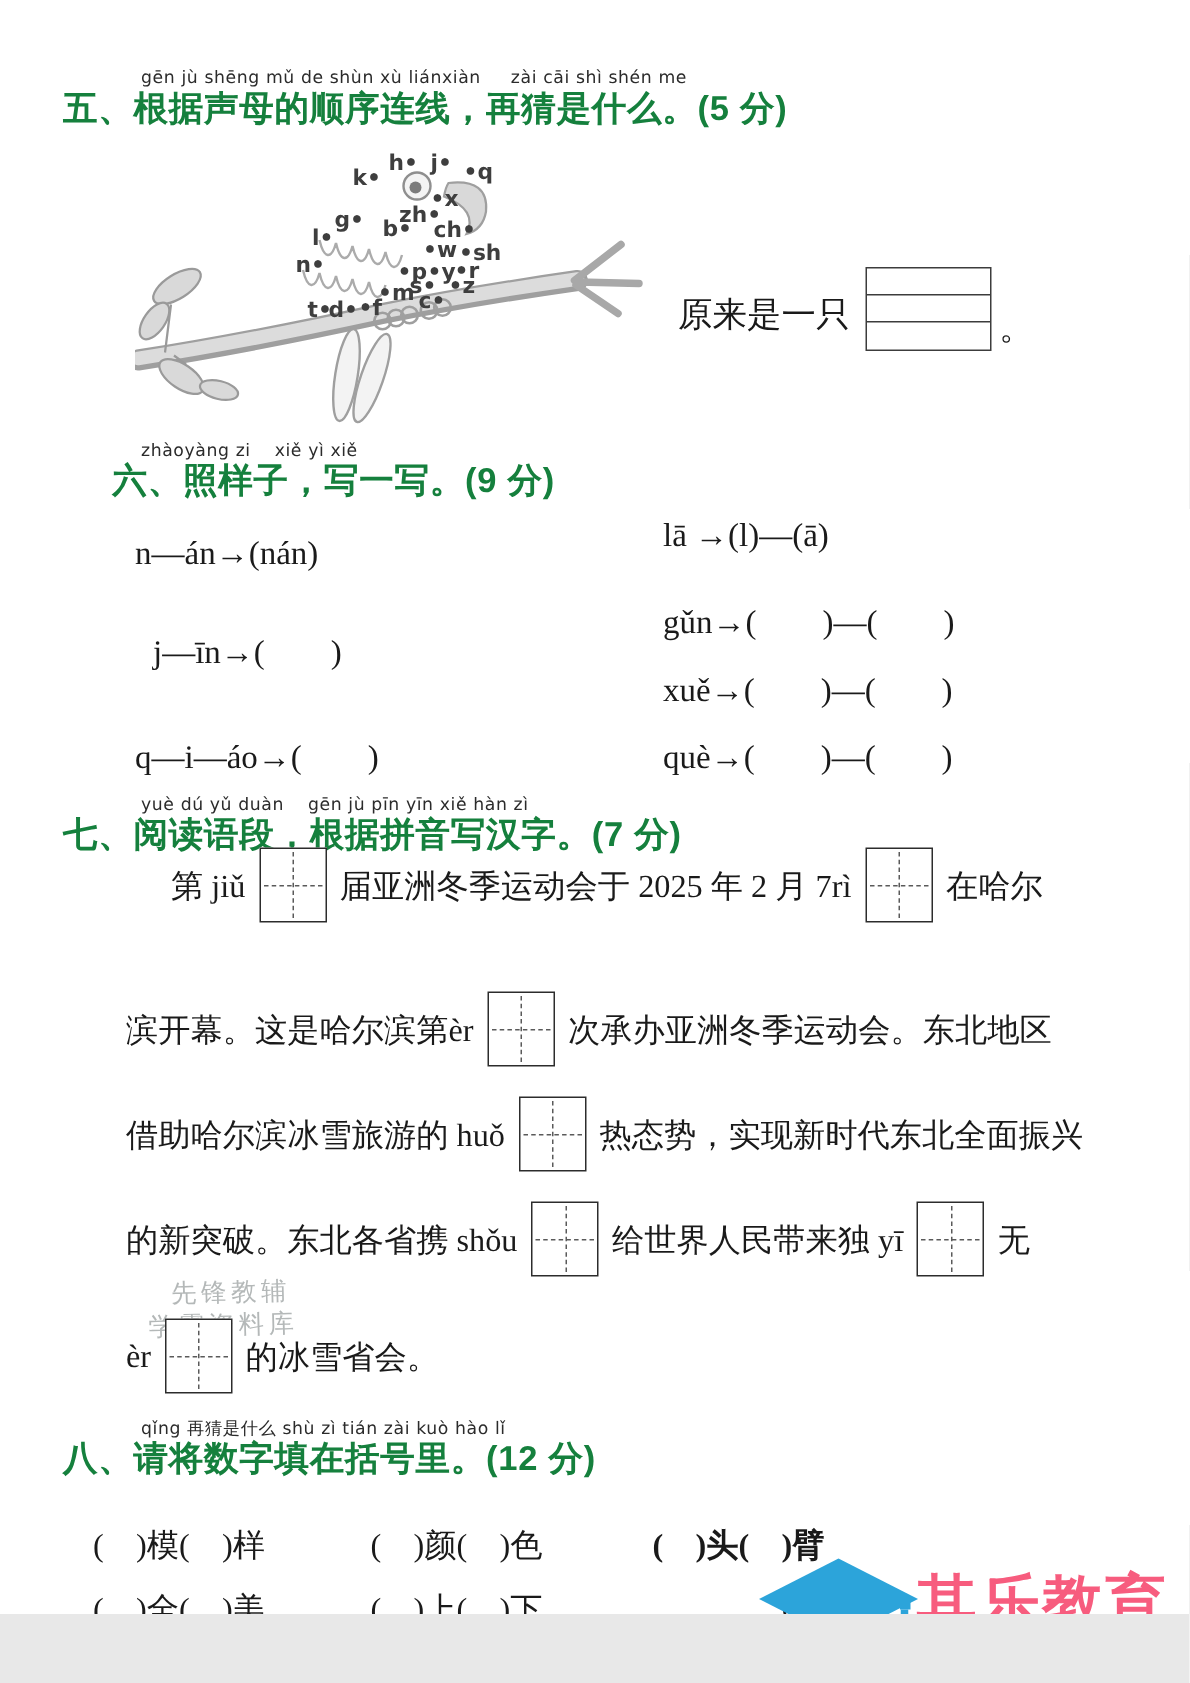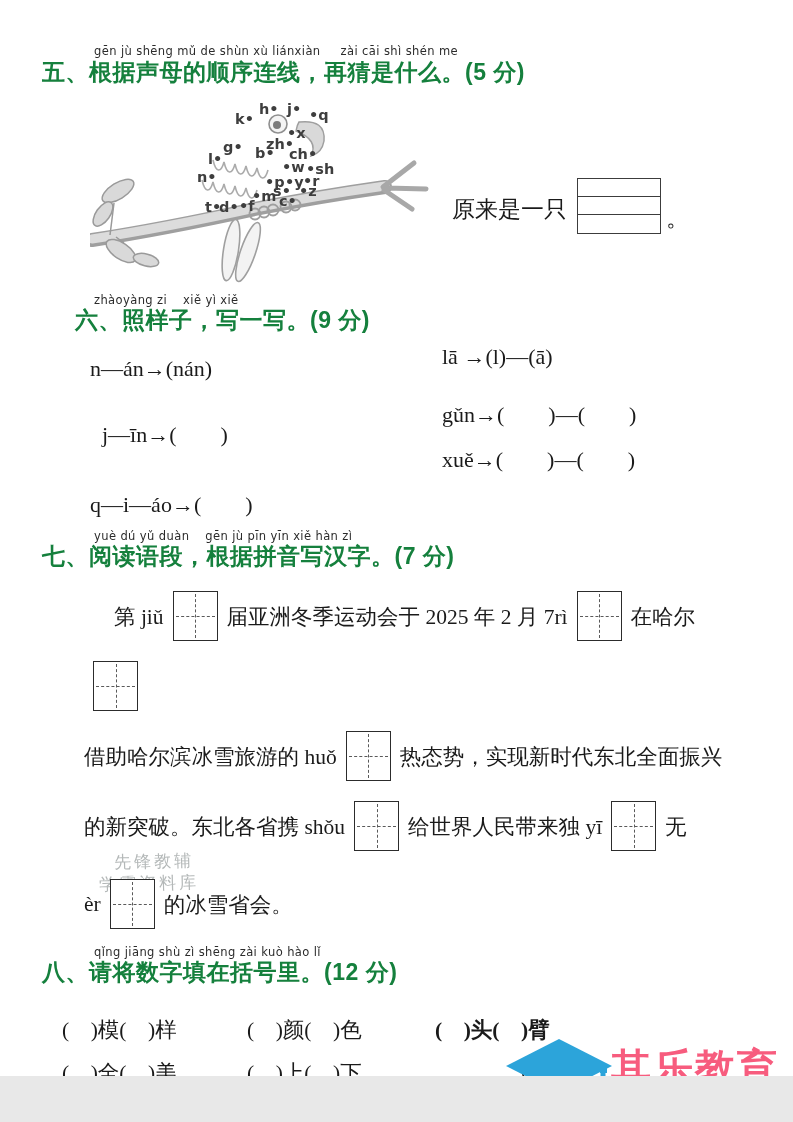--- a/index.html
+++ b/index.html
@@ -116,33 +116,36 @@
 
   <div class="pinyin" style="left:94px;top:293px;">zhàoyàng zi　 xiě yì xiě</div>
   <div class="sec-title" style="left:42px;top:305px;margin-left:33px;">六、照样子，写一写。(9 分)</div>
 
   <div class="serif-line" style="left:90px;top:356px;">n—án→(nán)</div>
   <div class="serif-line" style="left:90px;top:420px;margin-left:12px;">j—īn→(　　)</div>
   <div class="serif-line" style="left:90px;top:490px;">q—i—áo→(　　)</div>
   <div class="serif-line" style="left:442px;top:344px;">lā →(l)—(ā)</div>
   <div class="serif-line" style="left:442px;top:400px;">gǔn→(　　)—(　　)</div>
   <div class="serif-line" style="left:442px;top:445px;">xuě→(　　)—(　　)</div>
+  <div class="serif-line" style="left:442px;top:490px;">què→(　　)—(　　)</div>
 
   <div class="pinyin" style="left:94px;top:529px;">yuè dú yǔ duàn　 gēn jù pīn yīn xiě hàn zì</div>
   <div class="sec-title" style="left:42px;top:541px;">七、阅读语段，根据拼音写汉字。(7 分)</div>
 
-  <div class="s7line" style="left:114px;top:590px;">
+  <div class="s7line" style="left:114px;top:564px;">
     <span>第 jiǔ</span>
     <span class="tzg"></span>
     <span>届亚洲冬季运动会于 2025 年 2 月 7rì</span>
     <span class="tzg"></span>
     <span>在哈尔</span>
   </div>
   <div class="s7line" style="left:84px;top:660px;">
+    <span>滨开幕。这是哈尔滨第èr</span>
     <span class="tzg"></span>
+    <span>次承办亚洲冬季运动会。东北地区</span>
   </div>
   <div class="s7line" style="left:84px;top:730px;">
     <span>借助哈尔滨冰雪旅游的 huǒ</span>
     <span class="tzg"></span>
     <span>热态势，实现新时代东北全面振兴</span>
   </div>
   <div class="s7line" style="left:84px;top:800px;">
     <span>的新突破。东北各省携 shǒu</span>
     <span class="tzg"></span>
     <span>给世界人民带来独 yī</span>
@@ -151,21 +154,21 @@
   </div>
   <div class="s7line" style="left:84px;top:878px;z-index:1;">
     <span>èr</span>
     <span class="tzg"></span>
     <span>的冰雪省会。</span>
   </div>
 
   <div class="wm" style="left:114px;top:850px;">先锋教辅</div>
   <div class="wm" style="left:99px;top:872px;">学霸资料库</div>
 
-  <div class="pinyin" style="left:94px;top:945px;">qǐng jiāng shù zì shēng zài kuò hào lǐ</div>
+  <div class="pinyin" style="left:94px;top:945px;">qǐng 再猜是什么 shù zì tián zài kuò hào lǐ</div>
   <div class="sec-title" style="left:42px;top:957px;">八、请将数字填在括号里。(12 分)</div>
 
   <div class="s8item" style="left:62px;top:1003px;">(  )模(  )样</div>
   <div class="s8item" style="left:247px;top:1003px;">(  )颜(  )色</div>
   <div class="s8item" style="left:435px;top:1003px;font-weight:bold;">(  )头(  )臂</div>
   <div class="s8item" style="left:62px;top:1046px;">(  )全(  )美</div>
   <div class="s8item" style="left:247px;top:1046px;">(  )上(  )下</div>
   <div class="s8item" style="left:521px;top:1046px;z-index:1;">(  )(  )</div>
 
   <div class="pagenum">2</div>

